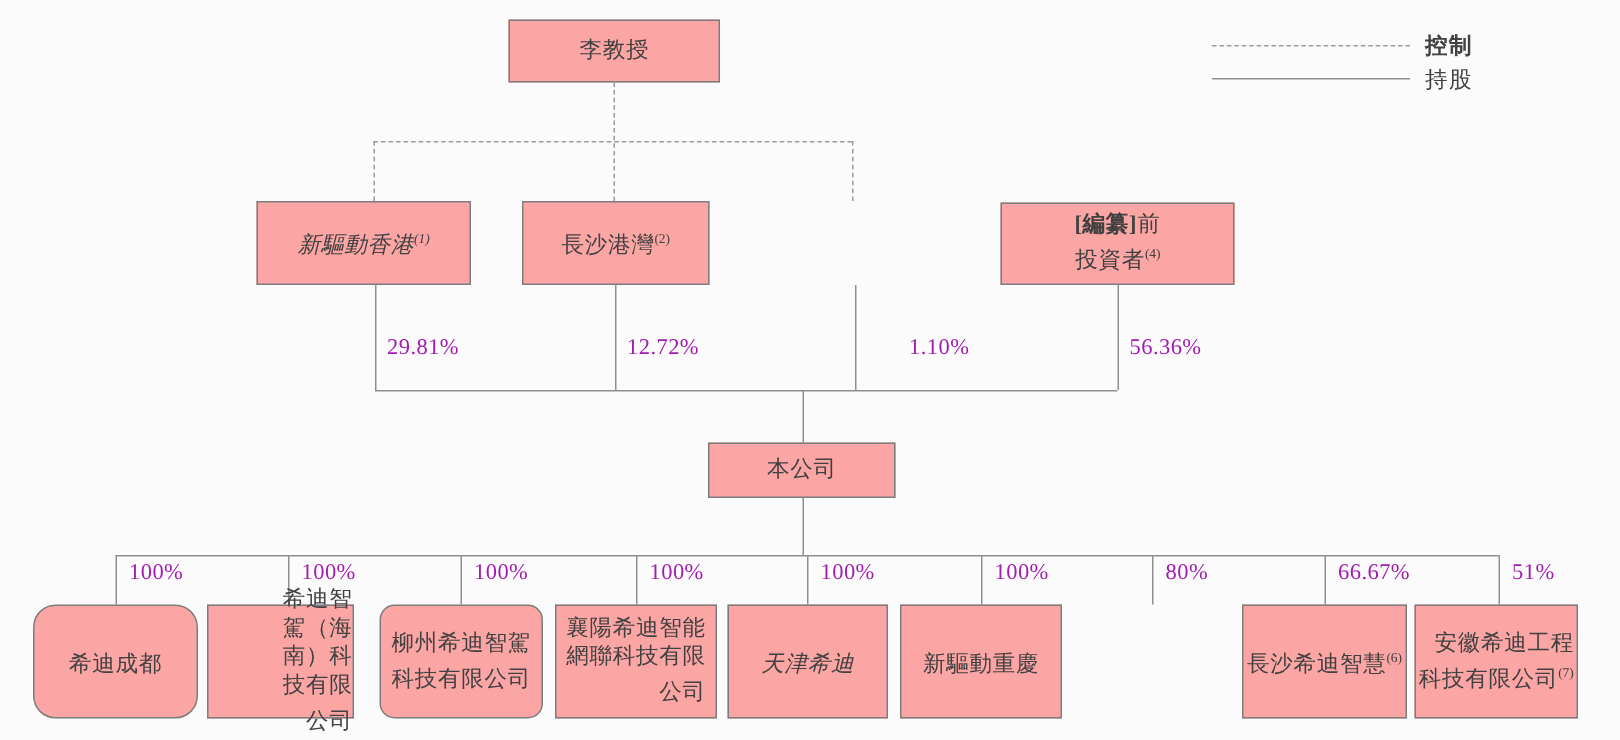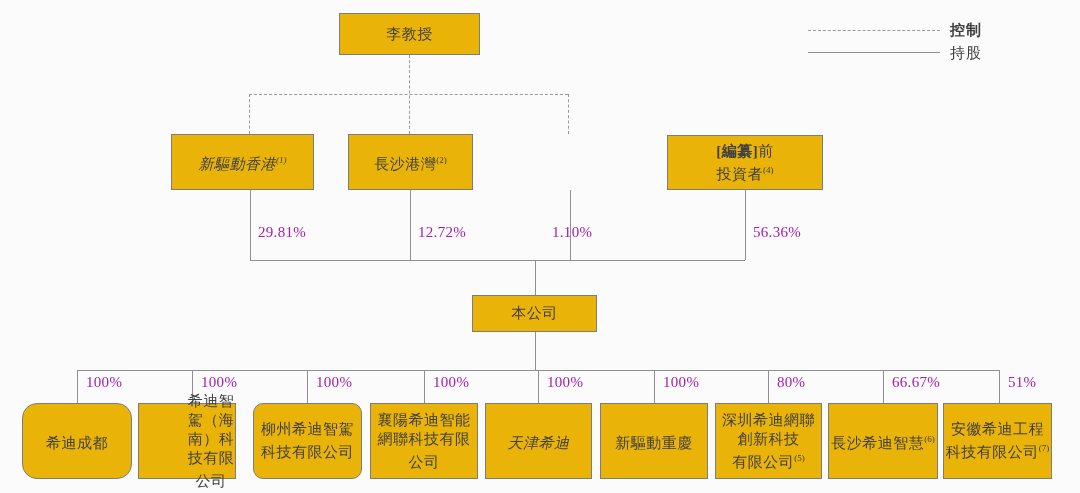--- a/index.html
+++ b/index.html
@@ -2,23 +2,23 @@
 <html><head>
 <meta charset="utf-8">
 <style>
   html,body{margin:0;padding:0;background:#fbfbfb;}
   #canvas{
     position:relative;width:1080px;height:493px;background:#fbfbfb;
     font-family:"Liberation Serif","DejaVu Serif",serif;
     color:#414141;overflow:hidden;
   }
   .box{
-    position:absolute;border:1.5px solid #7d7d7d;background:#eab308;
+    position:absolute;border:1.5px solid #7d7d7d;background:#fca5a5;
     display:flex;align-items:center;justify-content:center;
-    text-align:center;font-size:15px;line-height:19px;letter-spacing:.5px;
+    text-align:right;font-size:15px;line-height:19px;letter-spacing:.5px;
     box-sizing:border-box;
   }
   .box .lines{white-space:pre-line;}
   sup{font-size:9px;letter-spacing:0;}
   b{font-weight:bold;}
   .hline,.vline{position:absolute;background:transparent;}
   .hline{border-top:1px solid #8f8f8f;height:0;}
   .vline{border-left:1px solid #8f8f8f;width:0;}
   .hdash{position:absolute;border-top:1px dashed #9a9a9a;height:0;}
   .vdash{position:absolute;border-left:1px dashed #9a9a9a;width:0;}
@@ -59,21 +59,21 @@
 
   <div class="vline" style="left:250px;top:190px;height:70px;"></div>
   <div class="vline" style="left:410px;top:190px;height:70px;"></div>
   <div class="vline" style="left:570px;top:190px;height:70px;"></div>
   <div class="vline" style="left:745px;top:190px;height:70px;"></div>
   <div class="hline" style="left:250px;top:260px;width:495px;"></div>
   <div class="vline" style="left:535px;top:260px;height:36px;"></div>
 
   <div class="pct" style="left:258px;top:224px;">29.81%</div>
   <div class="pct" style="left:418px;top:224px;">12.72%</div>
-  <div class="pct" style="left:552px;top:224px;">1.10%</div>
+  <div class="pct" style="left:606px;top:224px;">1.10%</div>
   <div class="pct" style="left:753px;top:224px;">56.36%</div>
 
   <div class="box" style="left:472px;top:295px;width:125px;height:37px;">
     <span>本公司</span>
   </div>
 
   <div class="vline" style="left:535px;top:332px;height:38px;"></div>
   <div class="hline" style="left:77px;top:370px;width:922px;"></div>
   <div class="vline" style="left:77px;top:370px;height:33px;"></div>
   <div class="vline" style="left:192px;top:370px;height:33px;"></div>
@@ -111,25 +111,20 @@
     <span><span class="lines">襄陽希迪智能
 網聯科技有限
 公司</span><sup></sup></span>
   </div>
   <div class="box" style="left:485px;top:403px;width:107px;height:76px;font-style:italic;">
     <span><span class="lines">天津希迪</span><sup></sup></span>
   </div>
   <div class="box" style="left:600px;top:403px;width:108px;height:76px;">
     <span><span class="lines">新驅動重慶</span><sup></sup></span>
   </div>
-  <div class="box" style="left:715px;top:403px;width:107px;height:76px;">
-    <span><span class="lines">深圳希迪網聯
-創新科技
-有限公司</span><sup>(5)</sup></span>
-  </div>
   <div class="box" style="left:828px;top:403px;width:110px;height:76px;">
     <span><span class="lines">長沙希迪智慧</span><sup>(6)</sup></span>
   </div>
   <div class="box" style="left:943px;top:403px;width:109px;height:76px;">
     <span><span class="lines">安徽希迪工程
 科技有限公司</span><sup>(7)</sup></span>
   </div>
 
 </div>
 

